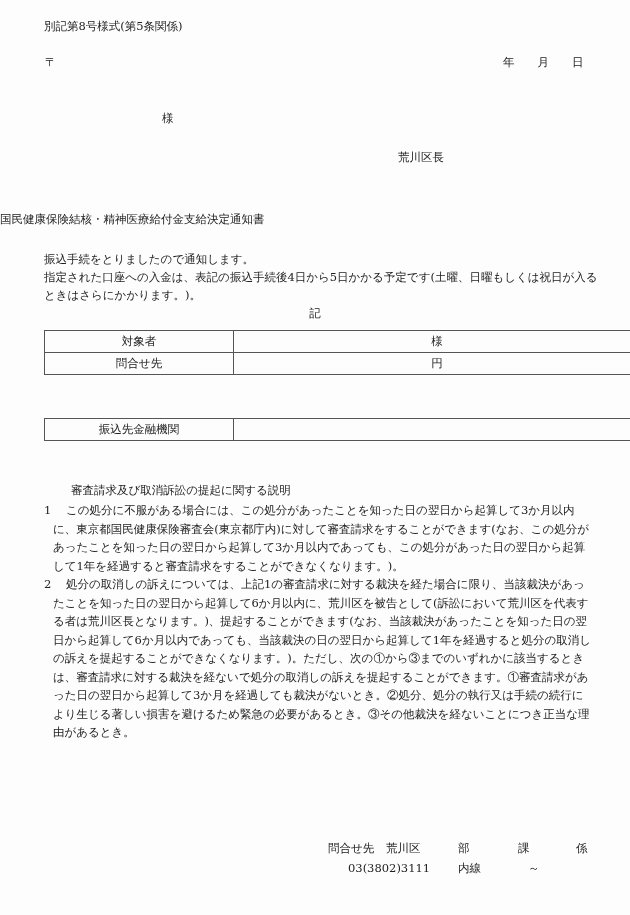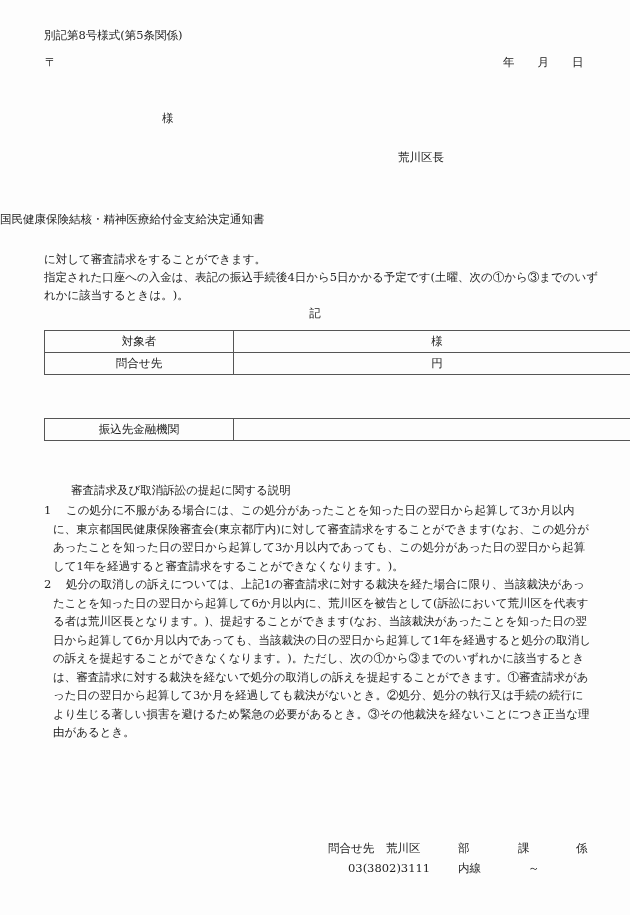--- a/index.html
+++ b/index.html
@@ -2,21 +2,21 @@
 <html><head>
   <meta charset="utf-8">
   <style>
     html, body { margin: 0; padding: 0; background: #fdfdfd; }
     body {
       width: 630px; height: 915px; position: relative; overflow: hidden;
       font-family: "DejaVu Serif", "Liberation Serif", serif;
       color: #222; font-size: 11.5px;
     }
     .abs { position: absolute; white-space: nowrap; }
-    .form-number { left: 44px; top: 28px; }
+    .form-number { left: 44px; top: 19px; }
     .postal { left: 45px; top: 55px; }
     .date { left: 503px; top: 55px; }
     .date span { display: inline-block; }
     .recipient-sama { left: 162px; top: 111px; }
     .issuer { left: 398px; top: 150px; }
     .doc-title { left: 0; width: 630px; top: 212px; }
     .body-text { left: 44px; top: 250px; line-height: 18px; width: 560px; white-space: normal; }
     .ki { left: 0; width: 630px; text-align: center; top: 306px; }
     table.info { position: absolute; left: 44px; width: 597px; border-collapse: collapse; }
     table.info td { border: 1px solid #555; height: 21px; padding: 0; text-align: center; font-size: 11.5px; }
@@ -38,22 +38,22 @@
 <div class="abs postal">〒</div>
 <div class="abs date">
   <span>年</span><span style="width:23px"></span><span>月</span><span style="width:23px"></span><span>日</span>
 </div>
 <div class="abs recipient-sama">様</div>
 <div class="abs issuer">荒川区長</div>
 
 <div class="abs doc-title">国民健康保険結核・精神医療給付金支給決定通知書</div>
 
 <div class="abs body-text">
-  <div>に対して審査請求をすることができます。</div>
-  <div>指定された口座への入金は、表記の振込手続後4日から5日かかる予定です(土曜、次の①から③までのいずれかに該当するときは。)。</div>
+  <div>振込手続をとりましたので通知します。</div>
+  <div>指定された口座への入金は、表記の振込手続後4日から5日かかる予定です(土曜、日曜もしくは祝日が入るときはさらにかかります。)。</div>
 </div>
 
 <div class="abs ki">記</div>
 
 <table class="info t1">
   <tbody>
       <tr>
     <td class="label">対象者</td>
     <td>様</td>
   </tr>

